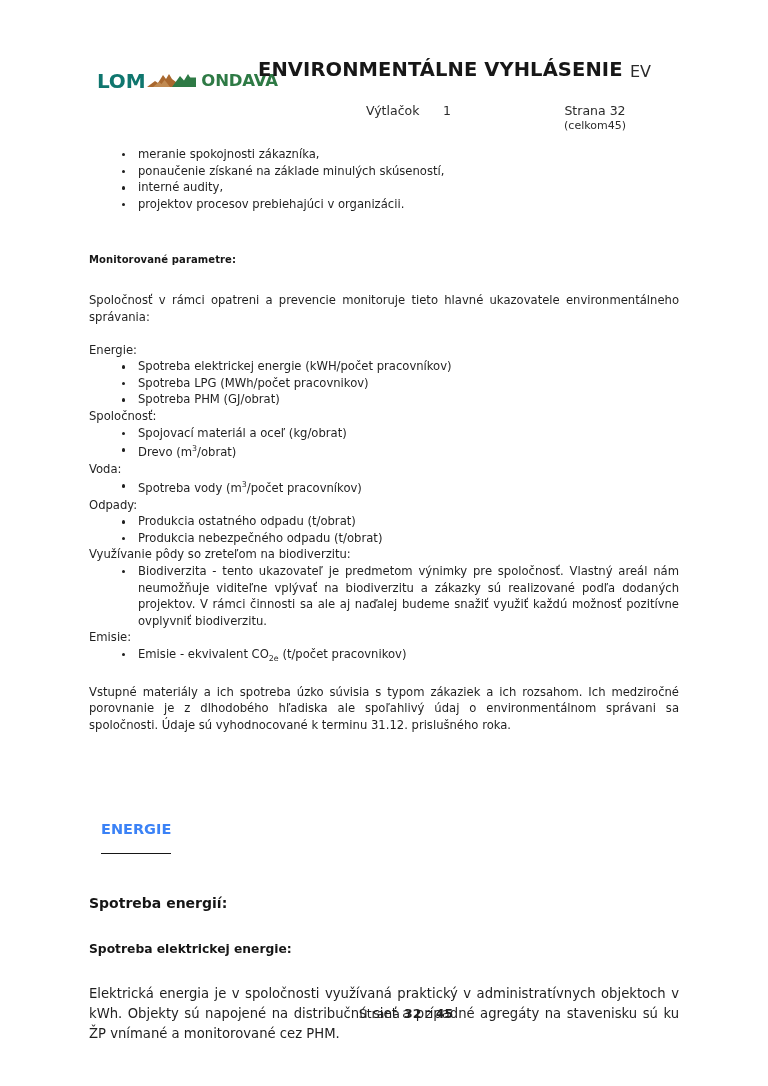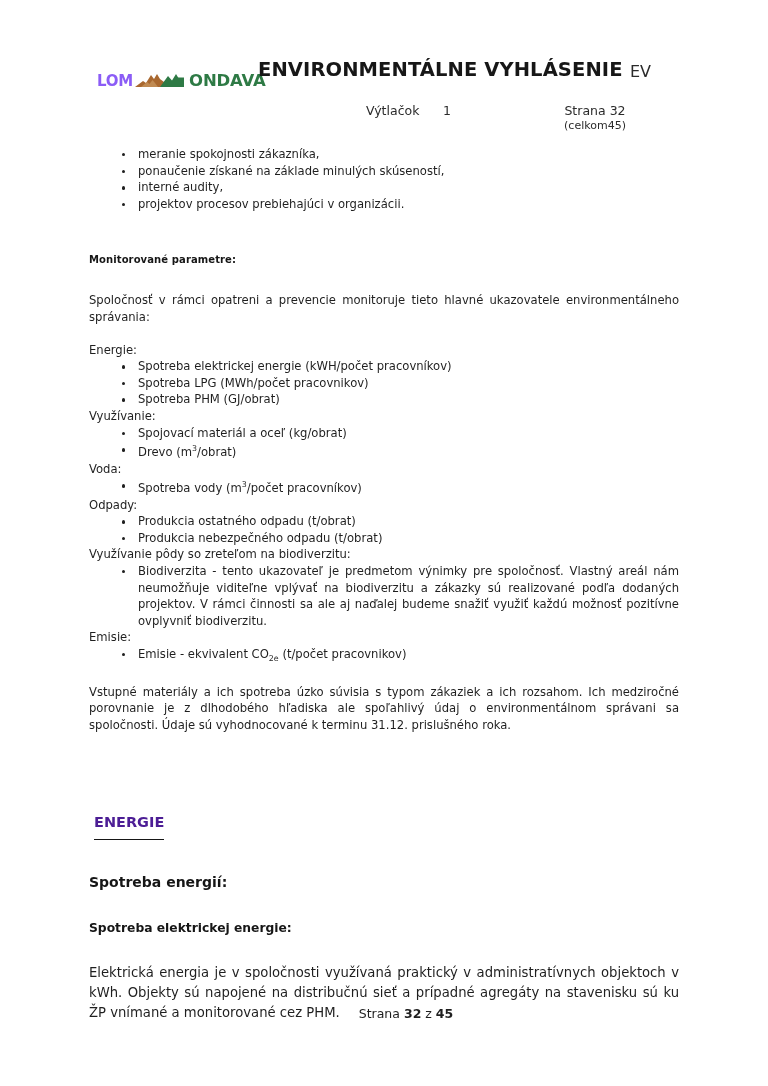--- a/index.html
+++ b/index.html
@@ -35,22 +35,22 @@
     left: 97px;
     top: 69px;
     display: flex;
     align-items: center;
     height: 24px;
     letter-spacing: -0.2px;
   }
   .logo-lom {
     font-family: "DejaVu Sans", sans-serif;
     font-weight: 700;
-    font-size: 15px;
-    color: #8b5cf6;
+    font-size: 20px;
+    color: #0f766e;
     line-height: 1;
   }
   .logo-mark {
     display: block;
     margin: 0 1px 0 1px;
   }
   .logo-ondava {
     font-family: "DejaVu Sans", sans-serif;
     font-weight: 700;
     font-size: 16.5px;
@@ -196,25 +196,25 @@
     font-size: 12.3px;
     line-height: 17px;
     color: #161616;
     margin: 0;
   }
   .underlined-heading {
     font-family: "DejaVu Sans", sans-serif;
     font-weight: 700;
     font-size: 14.5px;
     line-height: 19px;
-    color: #4c1d95;
-    margin: 5px;
+    color: #3b82f6;
+    margin: 12px;
     display: inline-block;
     border-bottom: 1.4px solid #161616;
-    padding-bottom: 7px;
+    padding-bottom: 14px;
   }
   .big-para {
     font-family: "DejaVu Sans", sans-serif;
     font-size: 13.2px;
     line-height: 20px;
     color: #1f1f1f;
     margin: 0;
     text-align: justify;
   }
   sup.unit { font-size: 0.68em; vertical-align: super; }
@@ -288,21 +288,21 @@
 
     <div class="spacer-16"></div>
 
     <p class="group-label">Energie:</p>
     <ul class="bullets">
       <li>Spotreba elektrickej energie (kWH/počet pracovníkov)</li>
       <li>Spotreba LPG (MWh/počet pracovnikov)</li>
       <li>Spotreba PHM (GJ/obrat)</li>
     </ul>
 
-    <p class="group-label">Využívanie:</p>
+    <p class="group-label">Spoločnosť:</p>
     <ul class="bullets">
       <li>Spojovací materiál a oceľ (kg/obrat)</li>
       <li>Drevo (m<sup class="unit">3</sup>/obrat)</li>
     </ul>
 
     <p class="group-label">Voda:</p>
     <ul class="bullets">
       <li>Spotreba vody (m<sup class="unit">3</sup>/počet pracovníkov)</li>
     </ul>
 

